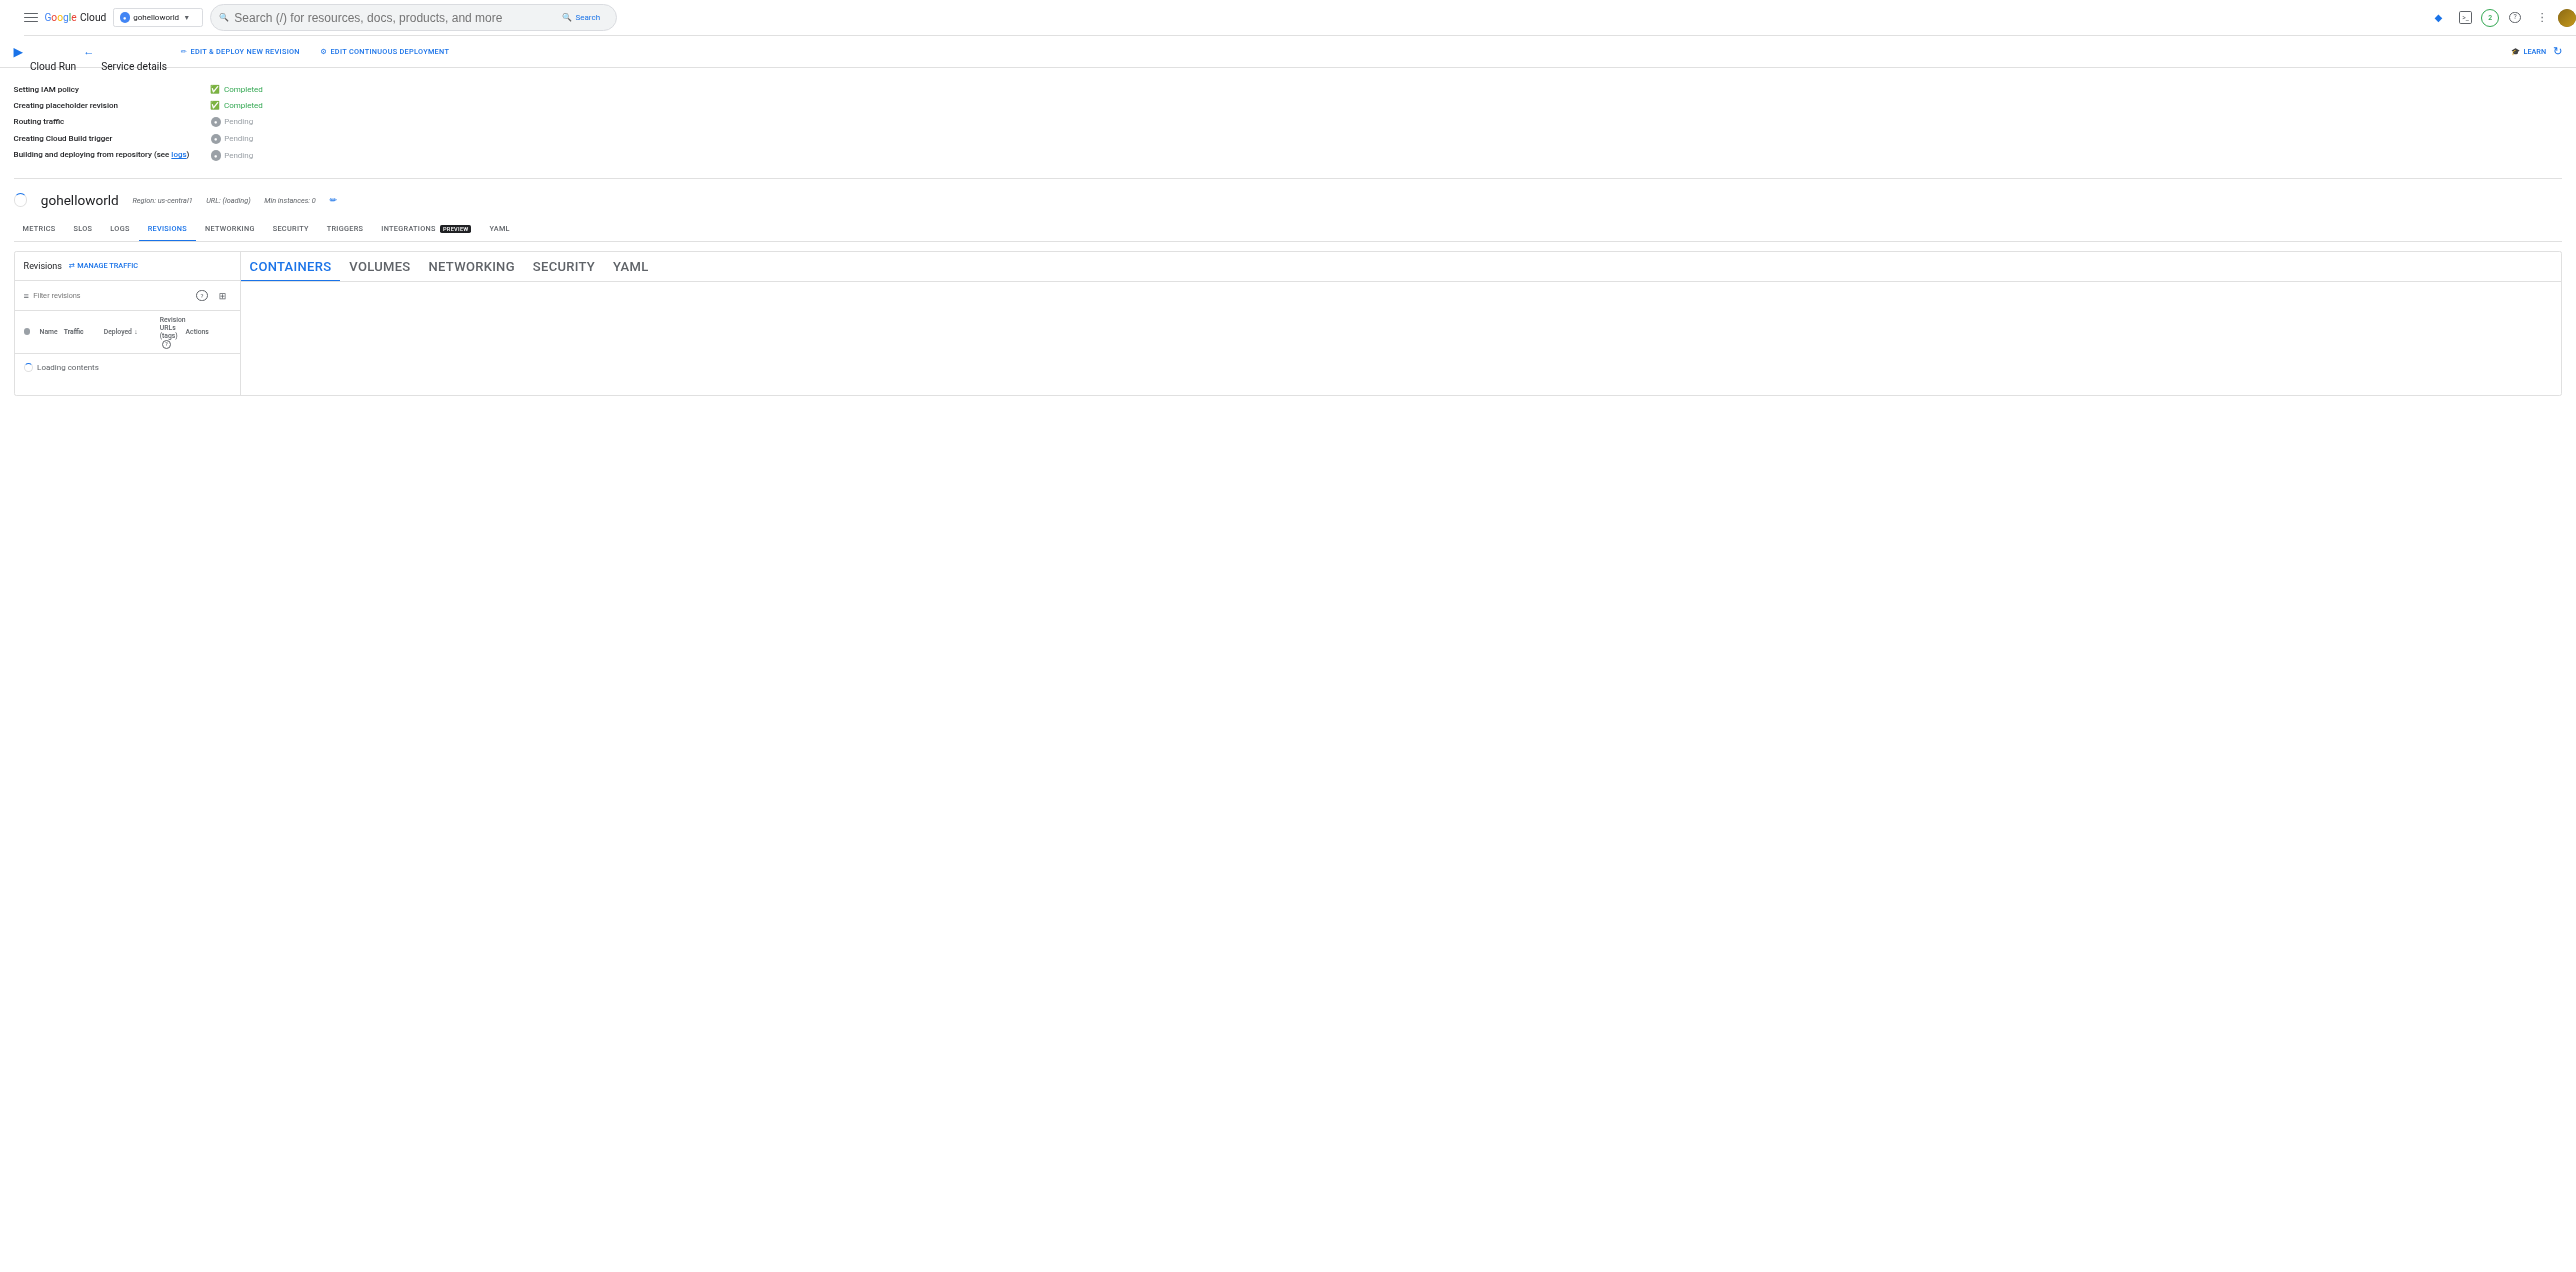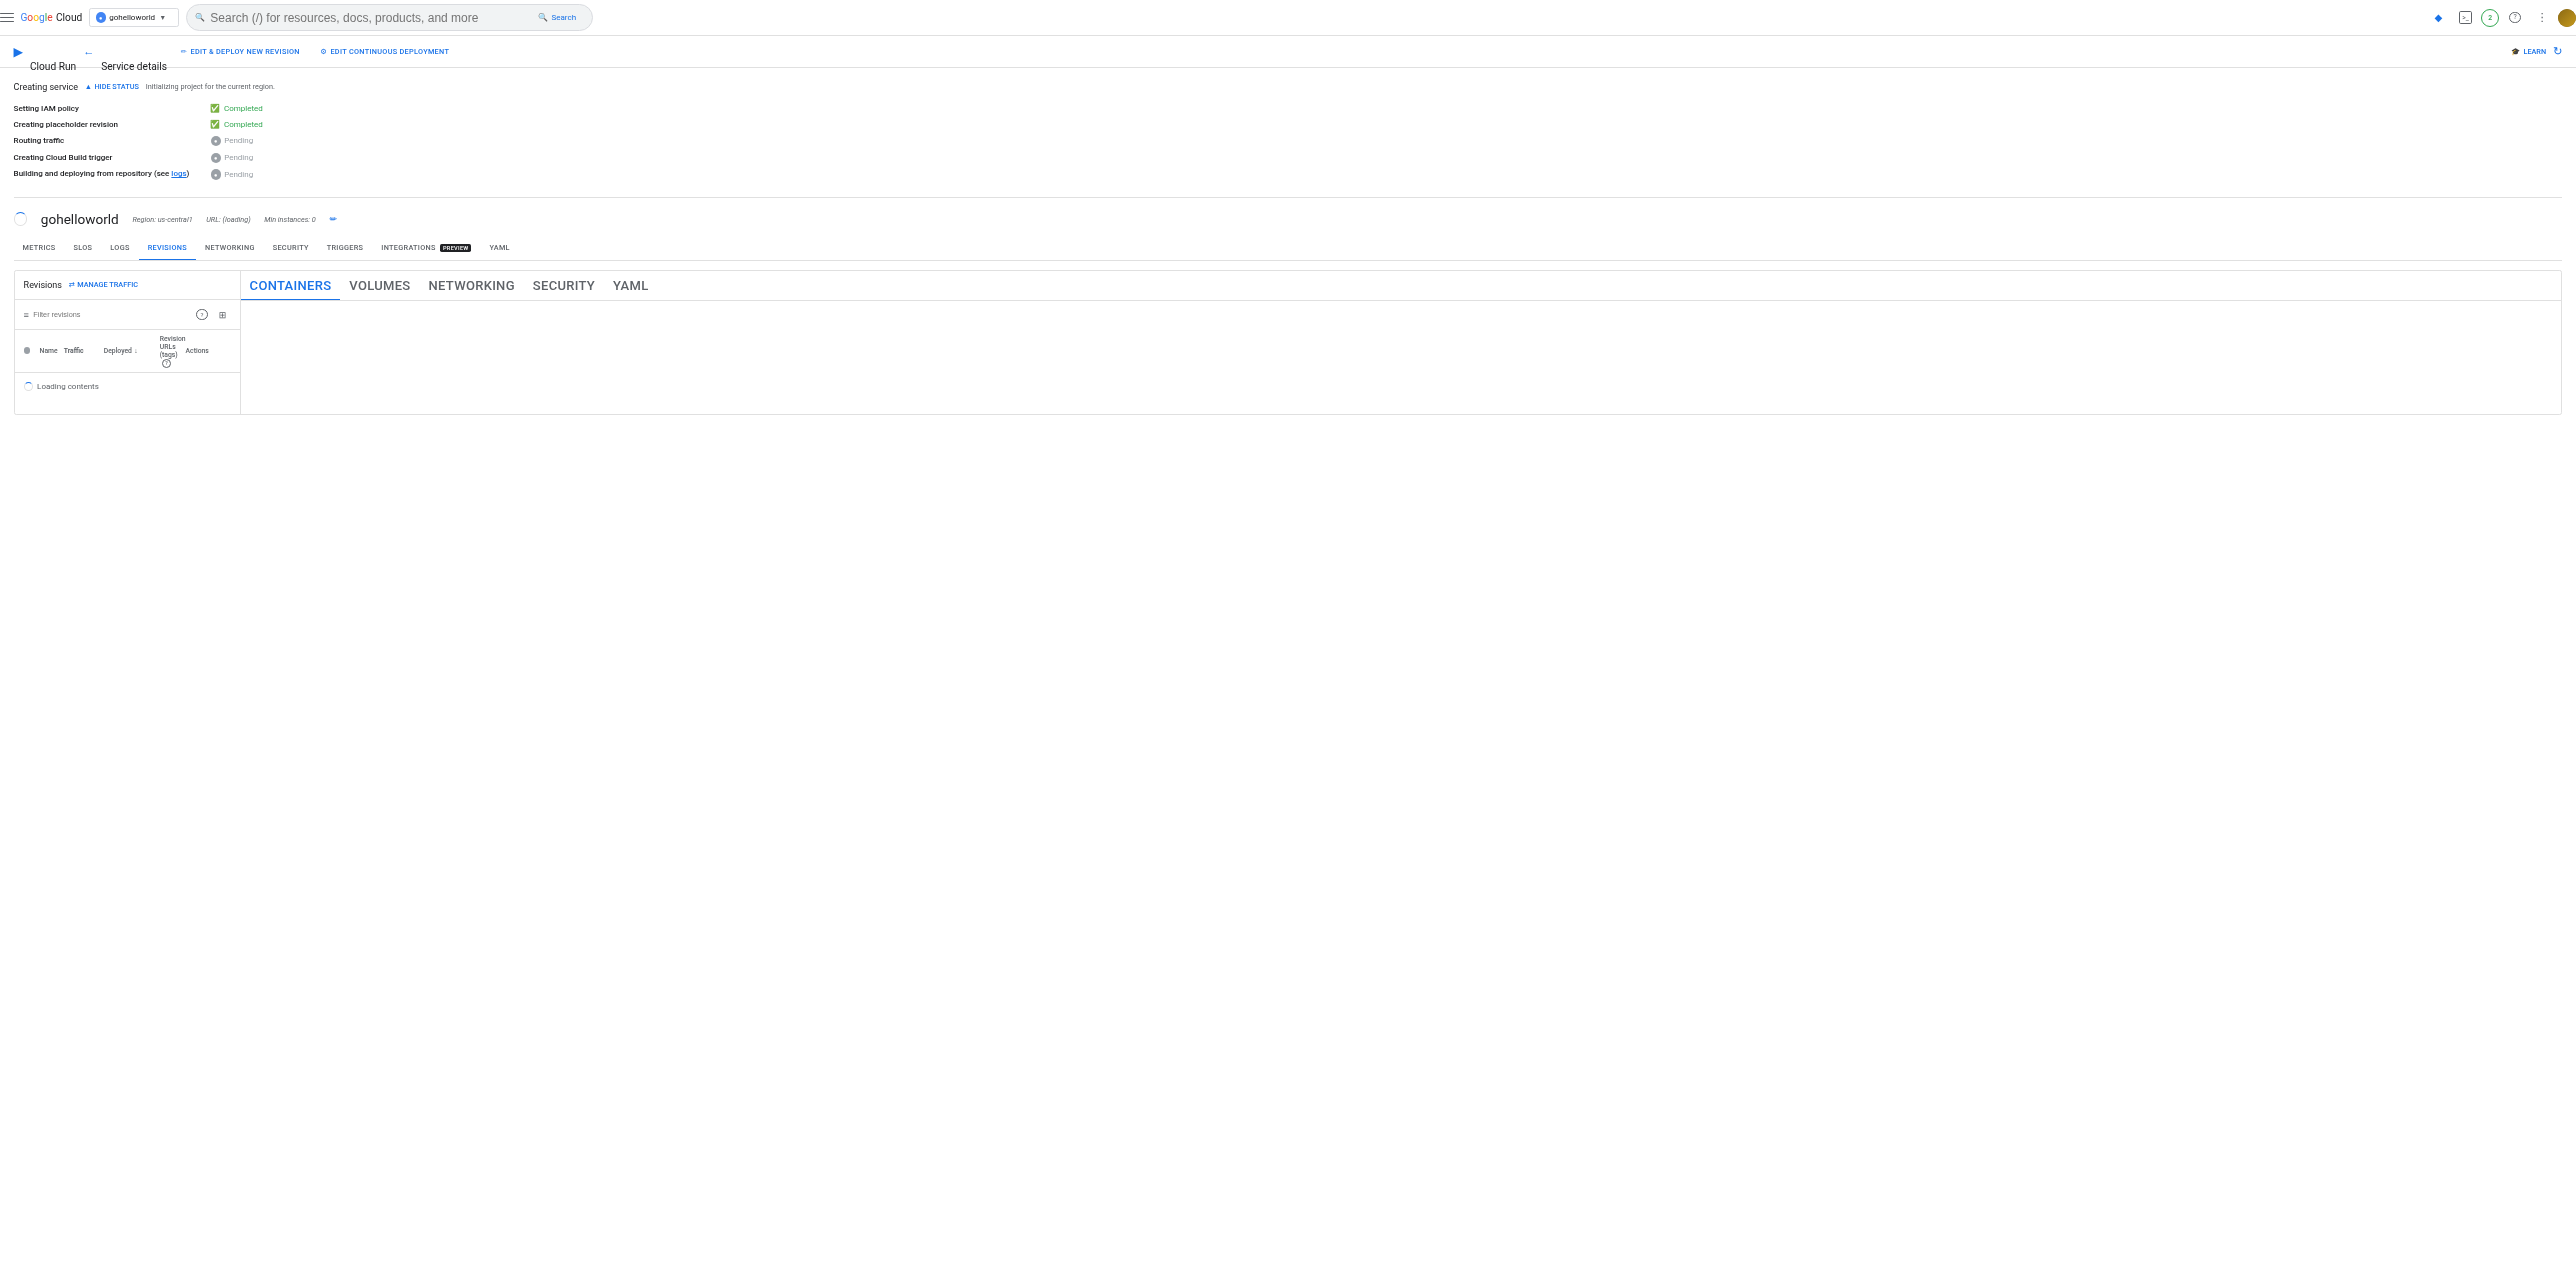--- a/index.html
+++ b/index.html
@@ -7,20 +7,21 @@
 
     
     .navbar {
       display: flex;
       align-items: center;
       height: 36px;
       padding: 0 0;
       border-bottom: 0.6px solid #e0e0e0;
       gap: 6.8px;
       background: #fff;
+      margin-left: 24px;
     }
     .navbar-hamburger {
       width: 13.6px; height: 13.6px;
       display: flex; flex-direction: column; justify-content: center; gap: 2.8px;
       cursor: pointer;
     }
     .navbar-hamburger span {
       display: block; height: 1.1px; background: #5f6368; border-radius: 0.6px;
     }
     .google-cloud-logo {
@@ -336,28 +337,20 @@
     <span>LEARN</span>
   </div>
 
   <div class="refresh-btn">
     <span style="font-size:11.3px;">↻</span>
   </div>
 </div>
 
 <div class="main-content">
 
-  <div class="creating-service-header">
-    <span class="creating-service-title">Creating service</span>
-    <div class="hide-status-btn">
-      <span>▲</span>
-      <span>HIDE STATUS</span>
-    </div>
-    <span class="status-desc">Initializing project for the current region.</span>
-  </div>
 
   <div class="status-steps">
 
     <div class="status-step">
       <span class="step-label">Setting IAM policy</span>
       <div class="step-status status-completed">
         <span>✅</span>
         <span>Completed</span>
       </div>
     </div>

